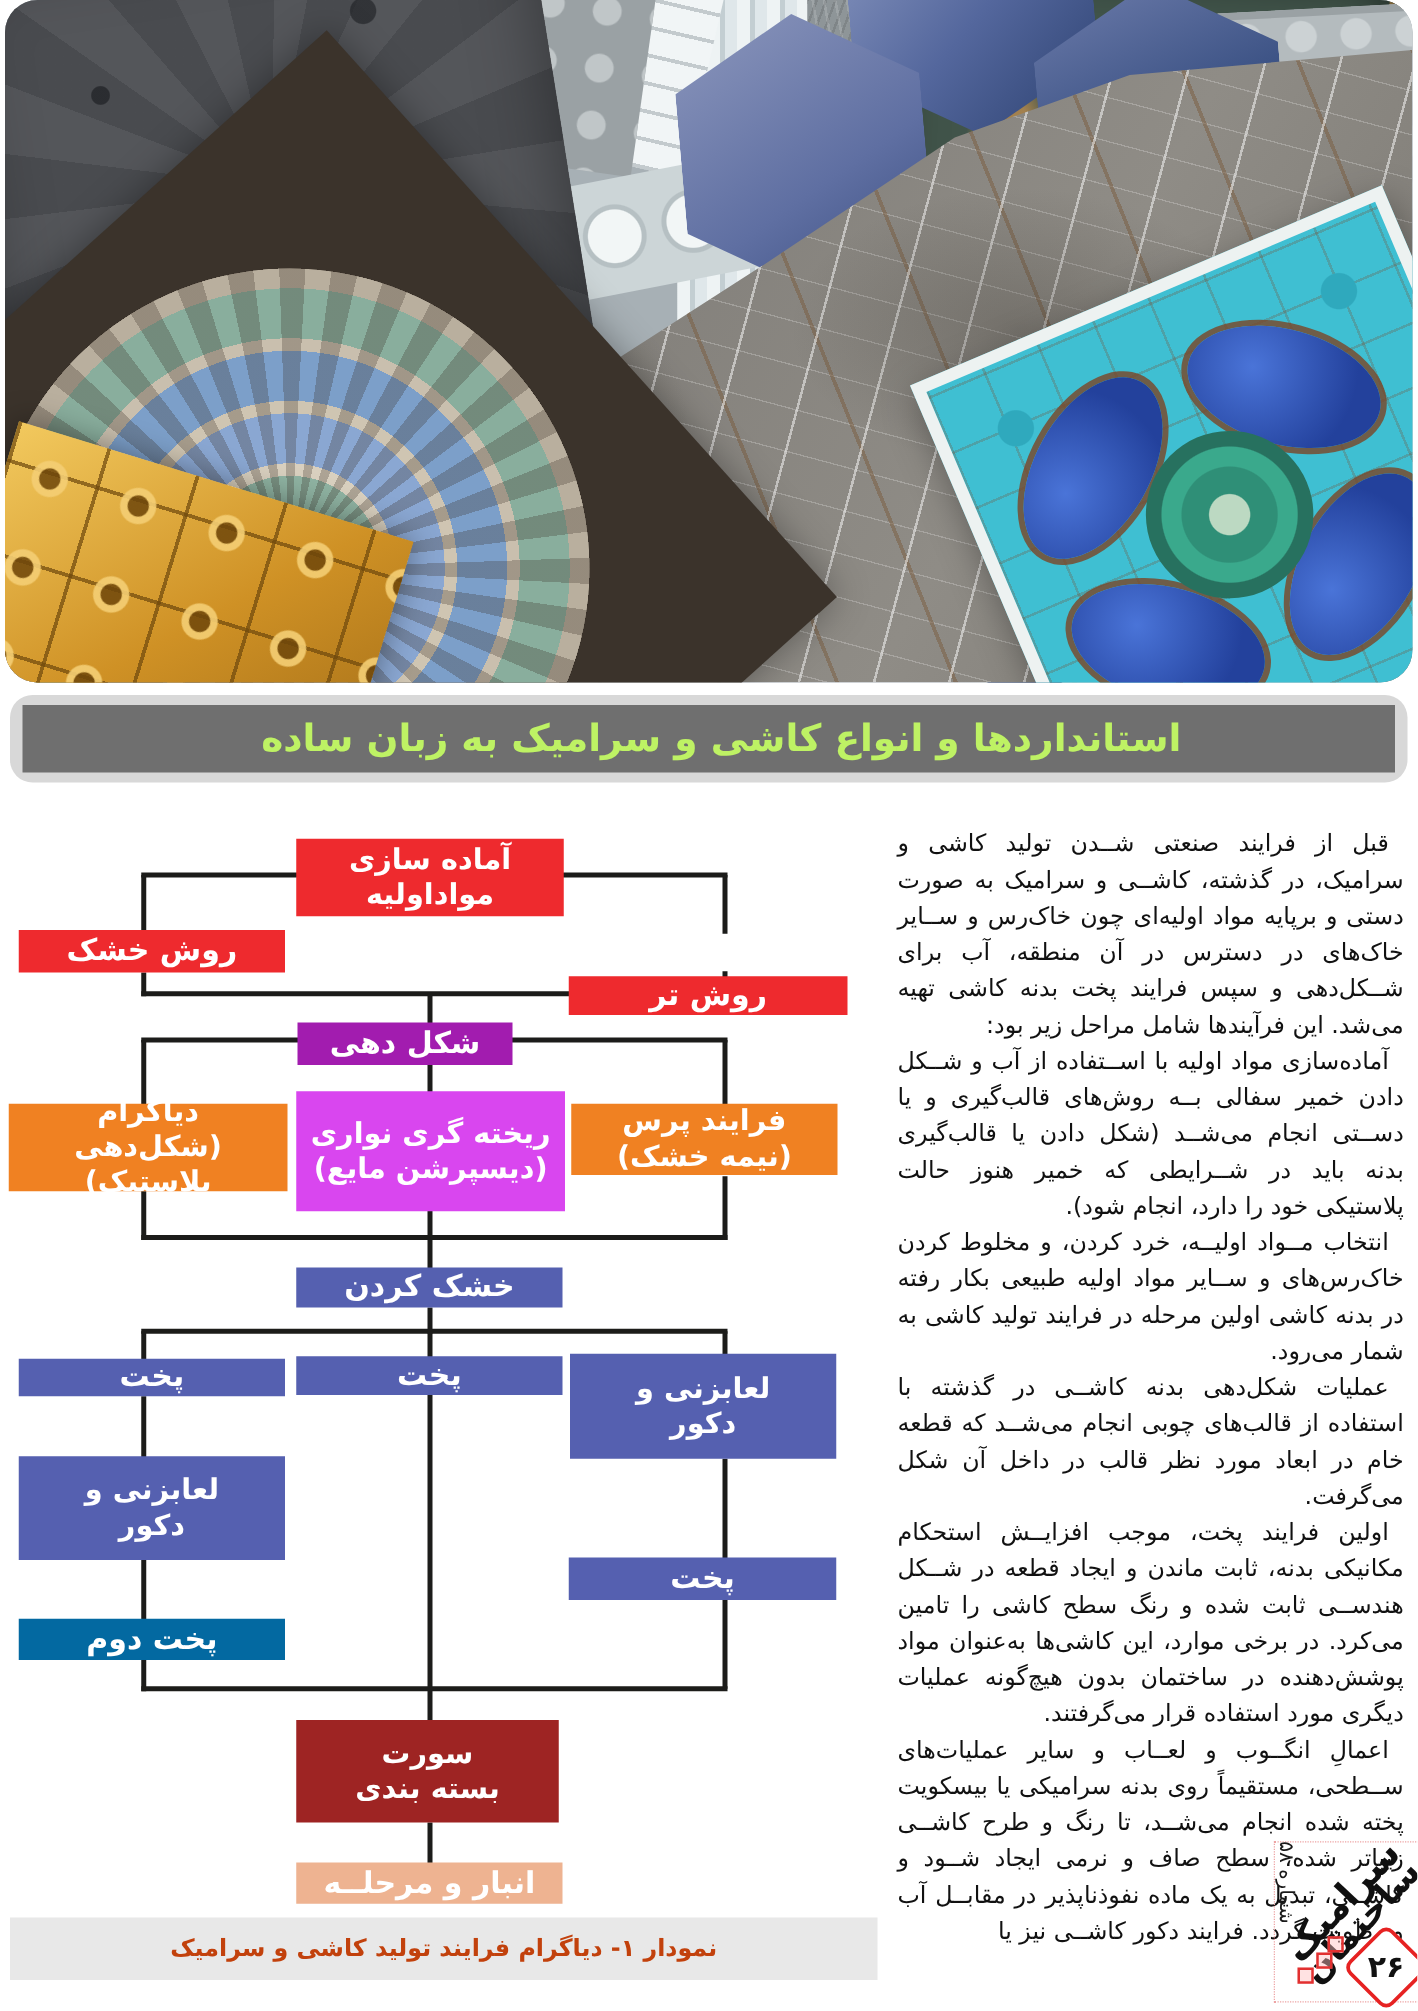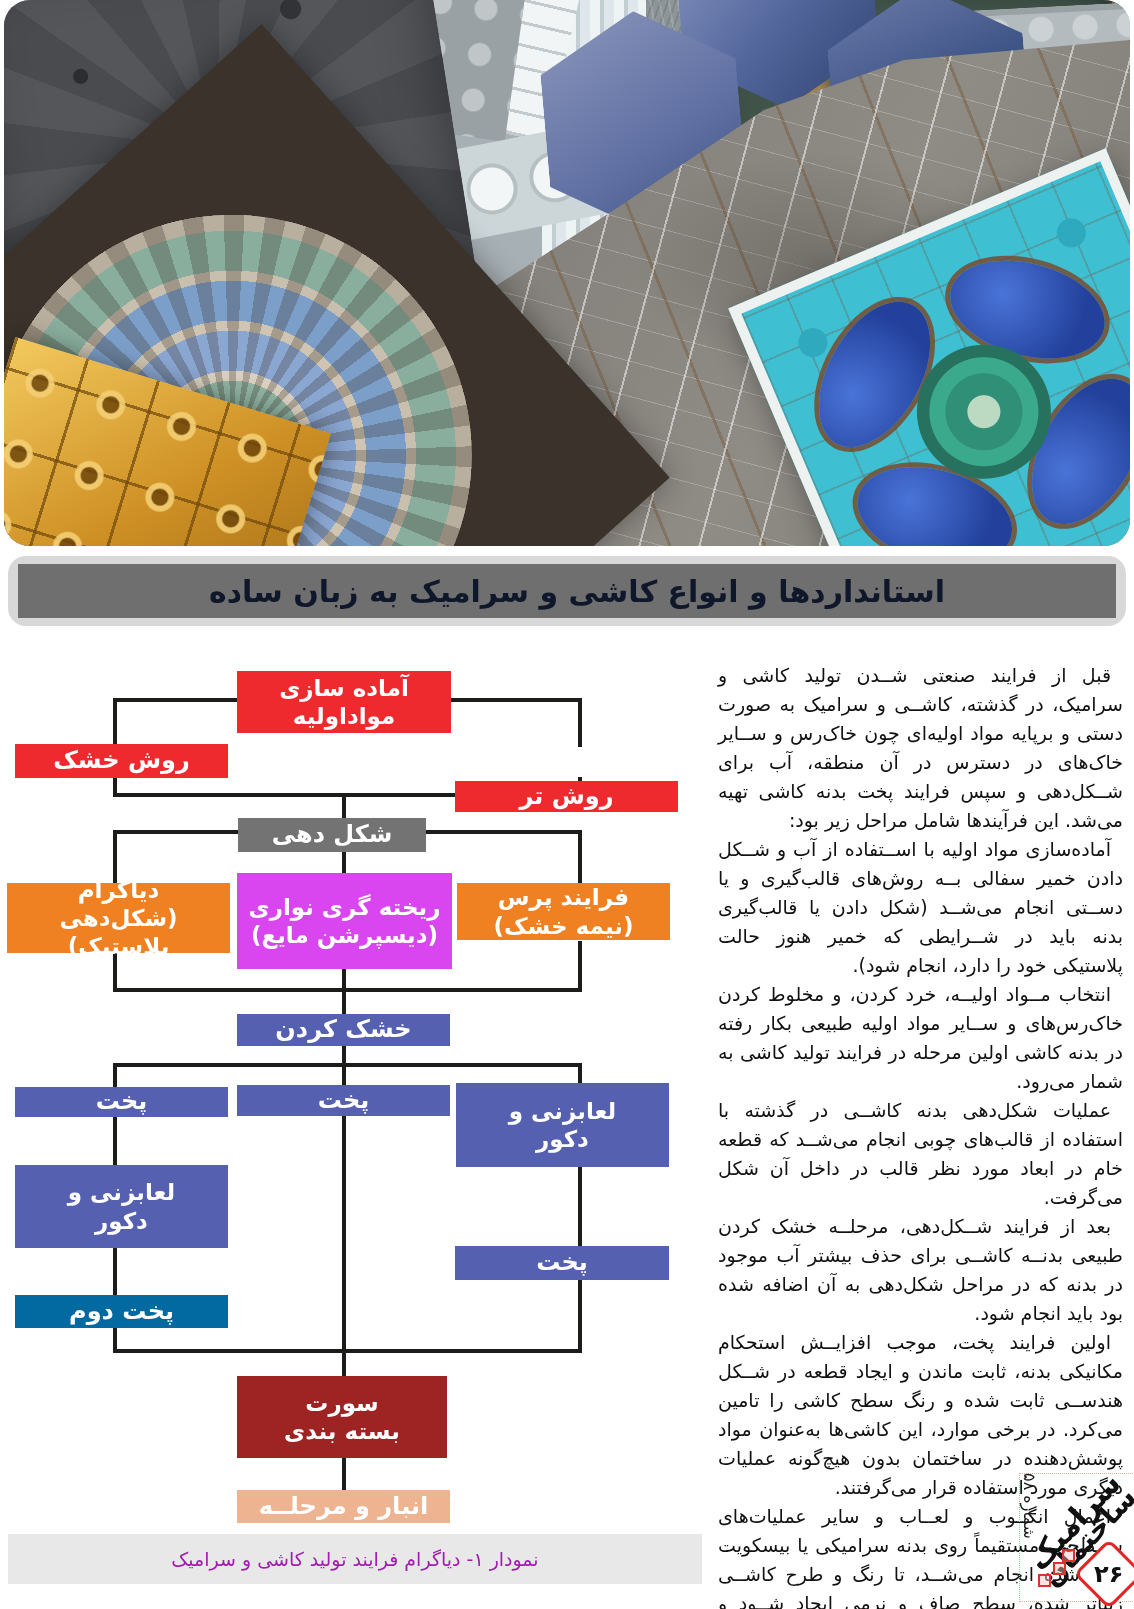--- a/index.html
+++ b/index.html
@@ -91,31 +91,31 @@
   .tp2{left:186px;top:62px;transform:rotate(38deg);}
   .tp3{left:20px;top:216px;transform:rotate(38deg);}
   .tp4{left:186px;top:216px;transform:rotate(-38deg);}
   .tq-center{left:118px;top:118px;width:134px;height:134px;border-radius:50%;
     background:radial-gradient(circle,#bcd9c2 0 16px,#2f8f77 17px 38px,#3aa98c 39px 54px,#27715f 55px 67px);}
 
   
   .title-frame{left:8px;top:556px;width:1118px;height:70px;background:#d8d8d8;border-radius:18px;}
   .title-inner{left:18px;top:564px;width:1098px;height:54px;background:#6f6f6f;
     display:flex;align-items:center;justify-content:center;}
-  .title-inner span{color:#0f172a;font-size:30px;font-weight:bold;letter-spacing:-.5px;margin-left:20px;}
+  .title-inner span{color:#bef264;font-size:30px;font-weight:bold;letter-spacing:-.5px;margin-left:20px;}
 
   
   .fc-line{position:absolute;}
   .fc-node{position:absolute;display:flex;align-items:center;justify-content:center;text-align:center;
     color:#fff;font-weight:bold;line-height:1.22;white-space:pre-line;direction:rtl;}
 
   
   .caption-bar{left:8px;top:1534px;width:694px;height:50px;background:#e8e8e8;
     display:flex;align-items:center;justify-content:center;}
-  .caption-bar span{font-size:19px;font-weight:normal;color:#a21caf;}
+  .caption-bar span{font-size:19px;font-weight:bold;color:#c2410c;}
 
   
   .article{right:11px;top:661px;width:405px;direction:rtl;}
   .article p{margin:0;font-size:19px;line-height:29px;text-align:justify;color:#111;}
 
   
   .issue-block{left:1019px;top:1473px;width:115px;height:127px;
     border-left:1px dotted #eda4a4;border-top:1px dotted #eda4a4;border-bottom:1px dotted #eda4a4;}
   .issue-label{left:981px;top:1496px;width:96px;height:20px;transform:rotate(90deg);
     font-size:16px;color:#1a1a1a;text-align:center;white-space:nowrap;}
@@ -197,21 +197,21 @@
       <div class="fc-line" style="left: 578px; top: 1167px; width: 4px; height: 81px; background: rgb(28, 28, 26);"></div>
       <div class="fc-line" style="left: 113px; top: 1248px; width: 4px; height: 49px; background: rgb(28, 28, 26);"></div>
       <div class="fc-line" style="left: 578px; top: 1280px; width: 4px; height: 71px; background: rgb(28, 28, 26);"></div>
       <div class="fc-line" style="left: 113px; top: 1328px; width: 4px; height: 25px; background: rgb(28, 28, 26);"></div>
       <div class="fc-line" style="left: 113px; top: 1349px; width: 469px; height: 4px; background: rgb(28, 28, 26);"></div>
       <div class="fc-line" style="left: 342px; top: 1458px; width: 4px; height: 34px; background: rgb(28, 28, 26);"></div>
       <div class="fc-node" style="left: 237px; top: 671px; width: 214px; height: 62px; background: rgb(238, 42, 46); font-size: 23px;">آماده سازی
 مواداولیه</div>
       <div class="fc-node" style="left: 15px; top: 744px; width: 213px; height: 34px; background: rgb(238, 42, 46); font-size: 24px;">روش خشک</div>
       <div class="fc-node" style="left: 455px; top: 745px; width: 223px; height: 31px; background: rgb(238, 42, 46); font-size: 24px; margin-top: 36px;">روش تر</div>
-      <div class="fc-node" style="left: 238px; top: 818px; width: 188px; height: 34px; background: #737373; font-size: 24px;">شکل دهی</div>
+      <div class="fc-node" style="left: 238px; top: 818px; width: 172px; height: 34px; background: #a21caf; font-size: 24px;">شکل دهی</div>
       <div class="fc-node" style="left: 7px; top: 883px; width: 223px; height: 70px; background: rgb(240, 129, 34); font-size: 23px;">دیاگرام
 (شکل‌دهی پلاستیک)</div>
       <div class="fc-node" style="left: 237px; top: 873px; width: 215px; height: 96px; background: #d946ef; font-size: 23px;">ریخته گری نواری
 (دیسپرشن مایع)</div>
       <div class="fc-node" style="left: 457px; top: 883px; width: 213px; height: 57px; background: rgb(240, 129, 34); font-size: 23px;">فرایند پرس
 (نیمه خشک)</div>
       <div class="fc-node" style="left: 237px; top: 1014px; width: 213px; height: 32px; background: rgb(85, 96, 176); font-size: 24px;">خشک کردن</div>
       <div class="fc-node" style="left: 15px; top: 1087px; width: 213px; height: 30px; background: rgb(85, 96, 176); font-size: 24px;">پخت</div>
       <div class="fc-node" style="left: 237px; top: 1085px; width: 213px; height: 31px; background: rgb(85, 96, 176); font-size: 24px;">پخت</div>
       <div class="fc-node" style="left: 456px; top: 1083px; width: 213px; height: 84px; background: rgb(85, 96, 176); font-size: 23px;">لعابزنی و
@@ -227,21 +227,20 @@
 
   <div class="abs caption-bar">
     <span>نمودار ۱- دیاگرام فرایند تولید کاشی و سرامیک</span>
   </div>
 
   <div class="abs article">
       <p style="text-indent: 12px;">قبل از فرایند صنعتی شــدن تولید کاشی و سرامیک، در گذشته، کاشــی و سرامیک به صورت دستی و برپایه مواد اولیه‌ای چون خاک‌رس و ســایر خاک‌های در دسترس در آن منطقه، آب برای شــکل‌دهی و سپس فرایند پخت بدنه کاشی تهیه می‌شد. این فرآیندها شامل مراحل زیر بود:</p>
       <p style="text-indent: 12px;">آماده‌سازی مواد اولیه با اســتفاده از آب و شــکل دادن خمیر سفالی بــه روش‌های قالب‌گیری و یا دســتی انجام می‌شــد (شکل دادن یا قالب‌گیری بدنه باید در شــرایطی که خمیر هنوز حالت پلاستیکی خود را دارد، انجام شود).</p>
       <p style="text-indent: 12px;">انتخاب مــواد اولیــه، خرد کردن، و مخلوط کردن خاک‌رس‌های و ســایر مواد اولیه طبیعی بکار رفته در بدنه کاشی اولین مرحله در فرایند تولید کاشی به شمار می‌رود.</p>
       <p style="text-indent: 12px;">عملیات شکل‌دهی بدنه کاشــی در گذشته با استفاده از قالب‌های چوبی انجام می‌شــد که قطعه خام در ابعاد مورد نظر قالب در داخل آن شکل می‌گرفت.</p>
-      <p style="text-indent: 12px;">بعد از فرایند شــکل‌دهی، مرحلــه خشک کردن طبیعی بدنــه کاشــی برای حذف بیشتر آب موجود در بدنه که در مراحل شکل‌دهی به آن اضافه شده بود باید انجام شود.</p>
       <p style="text-indent: 12px;">اولین فرایند پخت، موجب افزایــش استحکام مکانیکی بدنه، ثابت ماندن و ایجاد قطعه در شــکل هندســی ثابت شده و رنگ سطح کاشی را تامین می‌کرد. در برخی موارد، این کاشی‌ها به‌عنوان مواد پوشش‌دهنده در ساختمان بدون هیچ‌گونه عملیات دیگری مورد استفاده قرار می‌گرفتند.</p>
       <p style="text-indent: 12px;">اعمالِ انگــوب و لعــاب و سایر عملیات‌های ســطحی، مستقیماً روی بدنه سرامیکی یا بیسکویت پخته شده انجام می‌شــد، تا رنگ و طرح کاشــی زیباتر شده، سطح صاف و نرمی ایجاد شــود و کاشــی، تبدیل به یک ماده نفوذناپذیر در مقابــل آب و رطوبت گردد. فرایند دکور کاشــی نیز یا</p>
     </div>
 
   <div class="abs issue-block"></div>
   <div class="abs issue-label">شماره ۵۸</div>
   <div class="abs logo-cal">
     <span class="w1">سرامیک</span>
     <span class="w2">ساختمان</span>
   </div>

